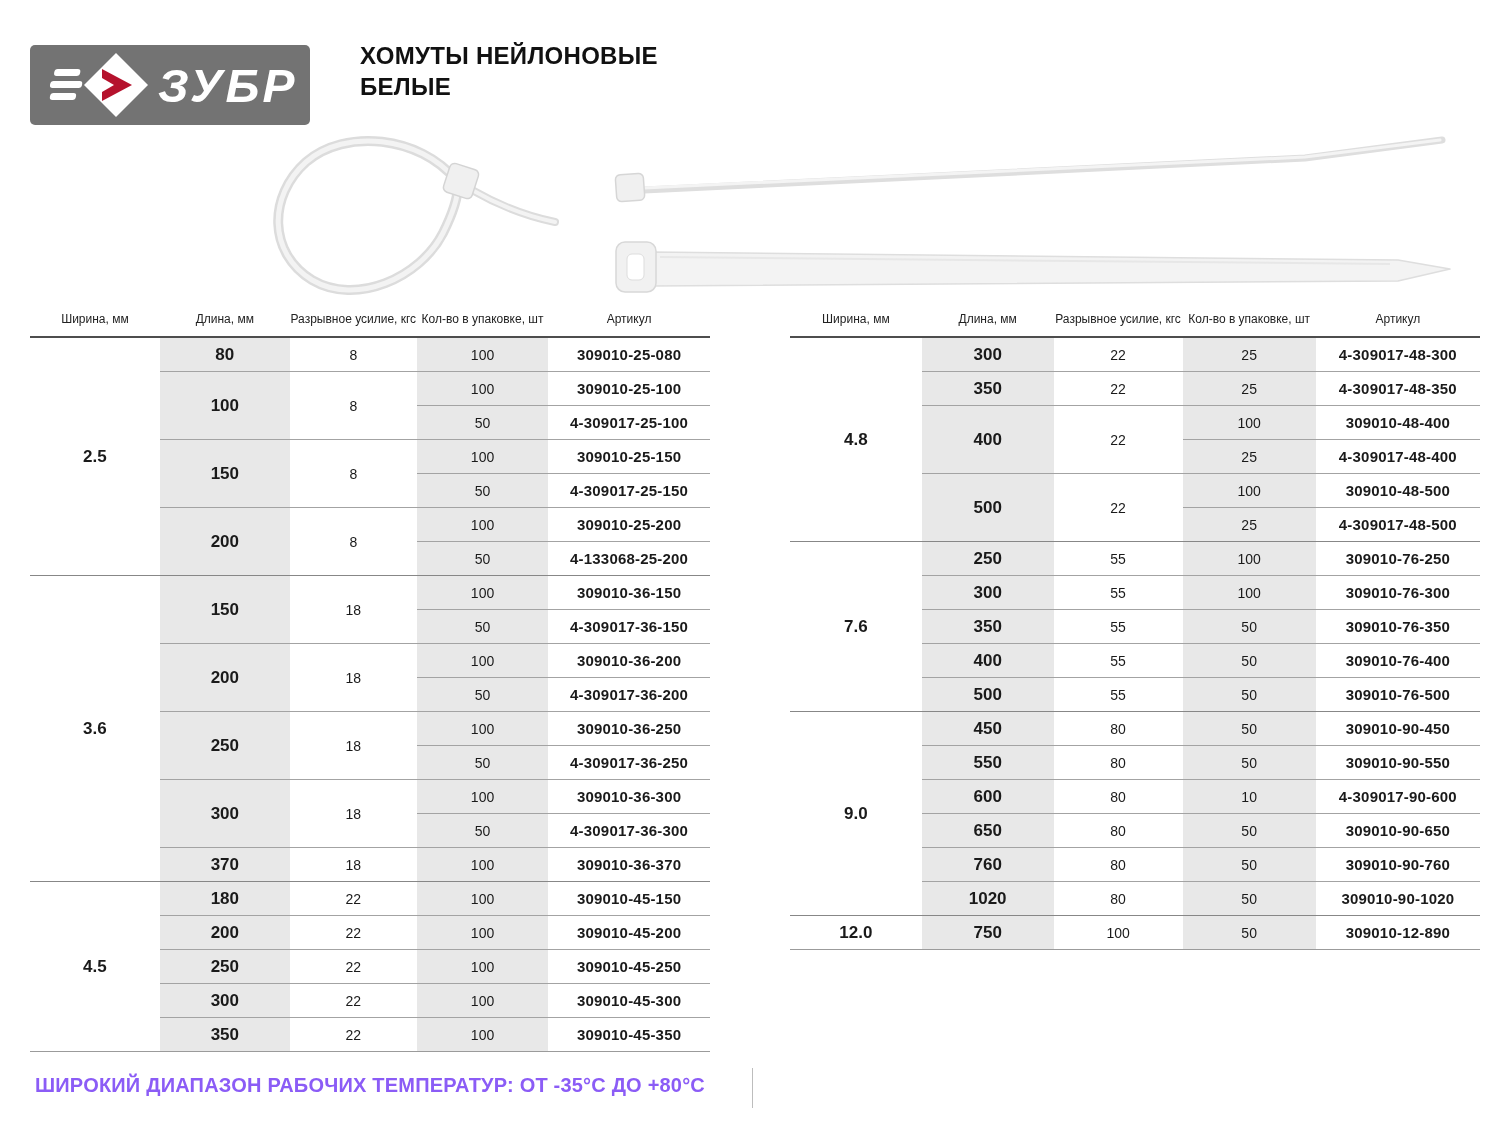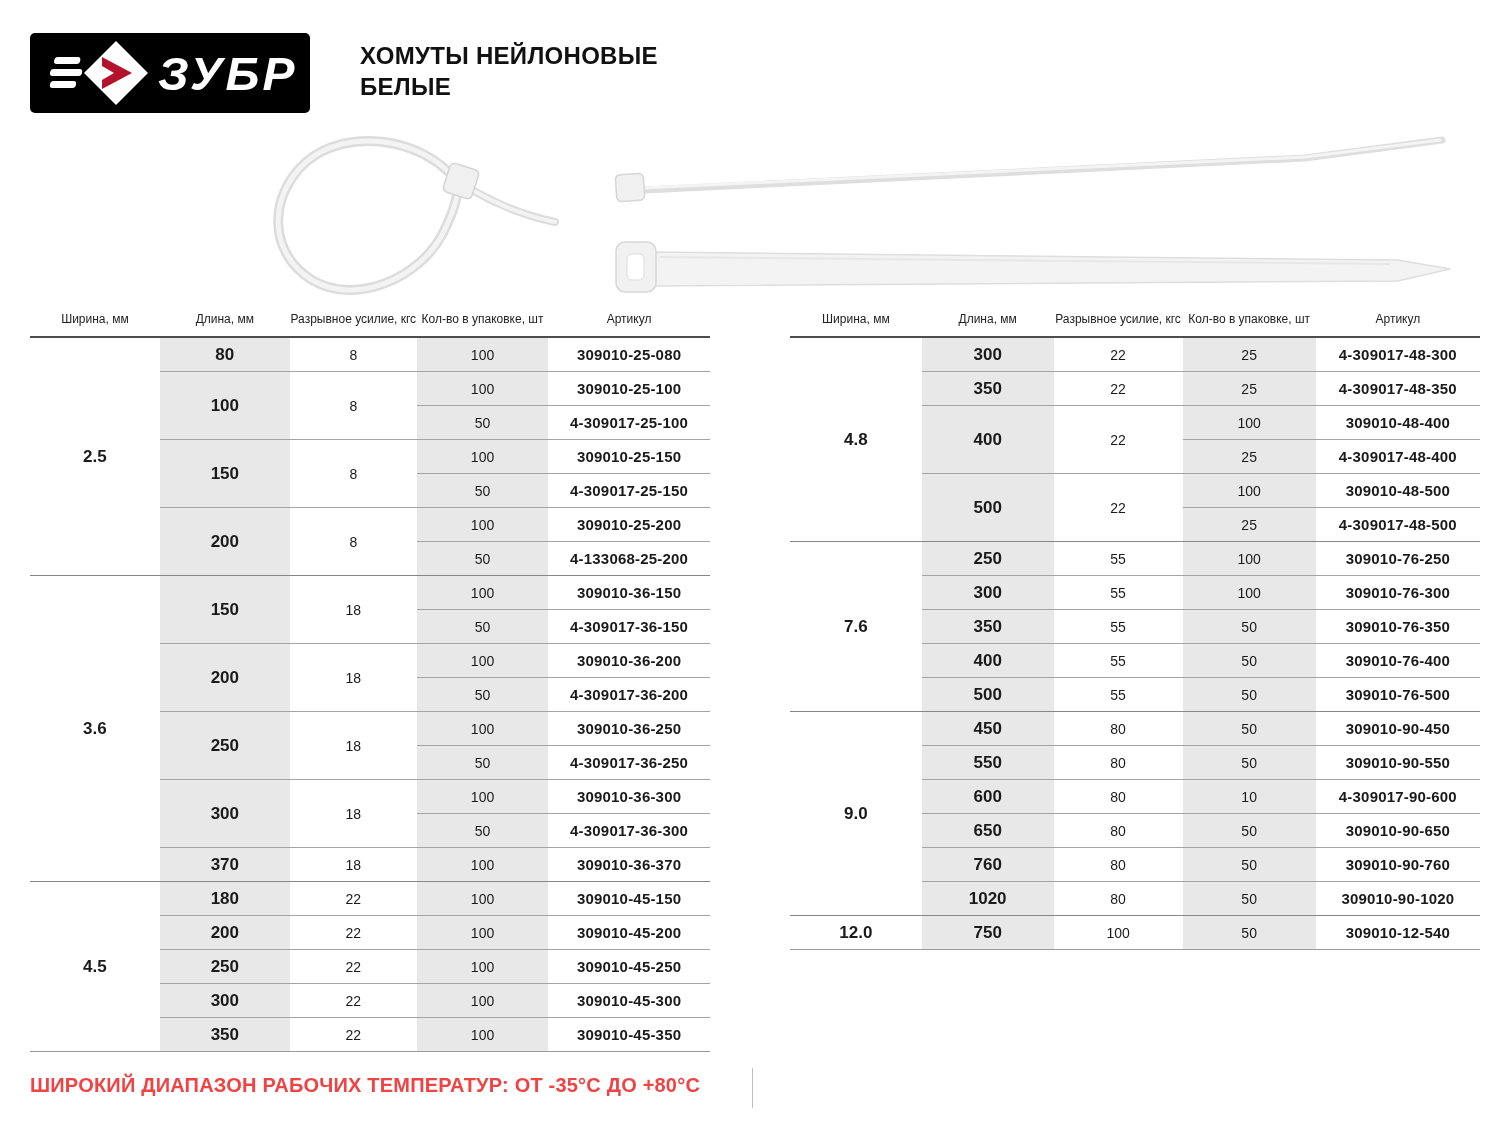--- a/index.html
+++ b/index.html
@@ -59,36 +59,36 @@
   .spec-table td.g-top { border-top-color:#878787; }
 
   td.w-cell     { font-weight:700; font-size:17px; }
   td.len-cell   { font-weight:700; font-size:17px; background:#e8e8e8; }
   td.force-cell { font-size:14px; }
   td.qty-cell   { font-size:14px; background:#e8e8e8; }
   td.sku-cell   { font-weight:700; font-size:15px; letter-spacing:0.2px; }
 
   
   .footer-note {
-    position:absolute; top:1074px; text-align:left;
-    font-size:20px; font-weight:700; color:#ef4444; letter-spacing:0.2px;
+    position:absolute; top:1074px; text-align:center;
+    font-size:20px; font-weight:700; color:#8b5cf6; letter-spacing:0.2px;
   }
   .footer-left  { left:30px;  width:680px; }
   .footer-right { left:790px; width:690px; }
   .footer-divider {
     position:absolute; left:752px; top:1068px; width:1px; height:40px;
     background:#bdbdbd;
   }
 </style>
 </head>
 <body>
 
 <div class="page">
 
-  <div class="logo" id="logo-box" style="background: #000000;">
+  <div class="logo" id="logo-box" style="background: #737373; margin-top: 12px;">
     <svg class="logo-emblem" width="110" height="68" viewBox="0 0 110 68">
 
       <g fill="#ffffff" transform="skewX(-10)">
         <rect x="14" y="18" width="26" height="7" rx="3"></rect>
         <rect x="12" y="30" width="32" height="7" rx="3"></rect>
         <rect x="14" y="42" width="26" height="7" rx="3"></rect>
       </g>
 
       <polygon points="72,2 104,34 72,66 40,34" fill="#ffffff"></polygon>
 
@@ -383,21 +383,21 @@
             <td class="len-cell">1020</td>
             <td class="force-cell">80</td>
             <td class="qty-cell">50</td>
             <td class="sku-cell">309010-90-1020</td>
           </tr>
           <tr>
             <td class="w-cell g-top">12.0</td>
             <td class="len-cell g-top">750</td>
             <td class="force-cell g-top">100</td>
             <td class="qty-cell g-top">50</td>
-            <td class="sku-cell g-top">309010-12-540</td>
+            <td class="sku-cell g-top">309010-12-890</td>
           </tr>
         </tbody>
       </table>
     </div>
 
   <div class="footer-note footer-left">ШИРОКИЙ ДИАПАЗОН РАБОЧИХ ТЕМПЕРАТУР: ОТ -35°С ДО +80°С</div>
   <div class="footer-divider"></div>
 
 </div>
 

